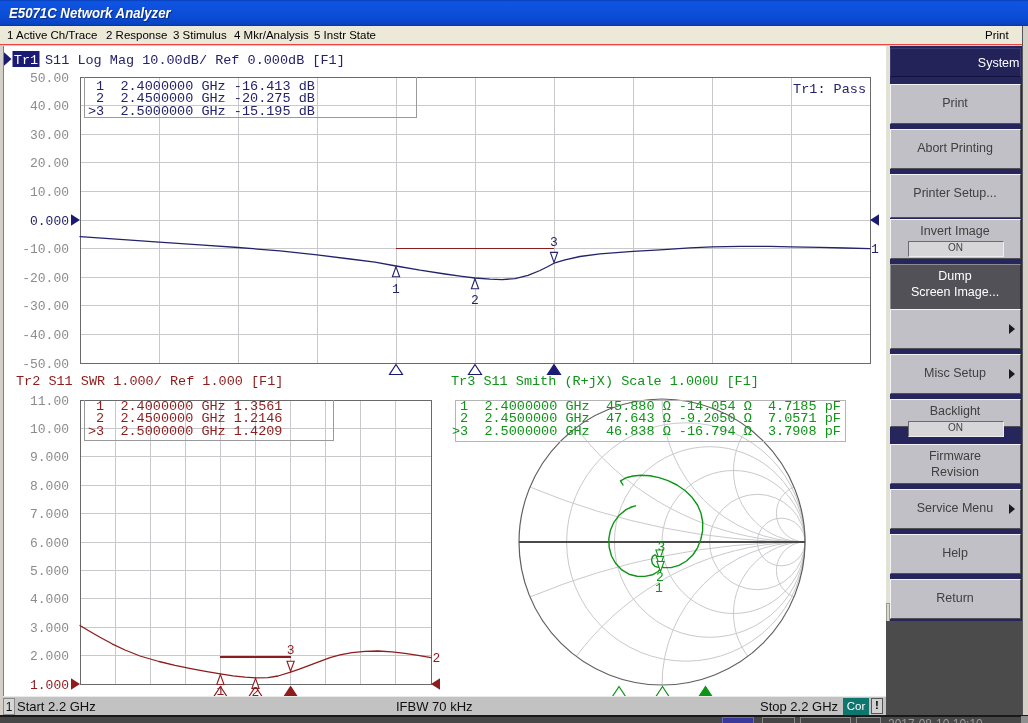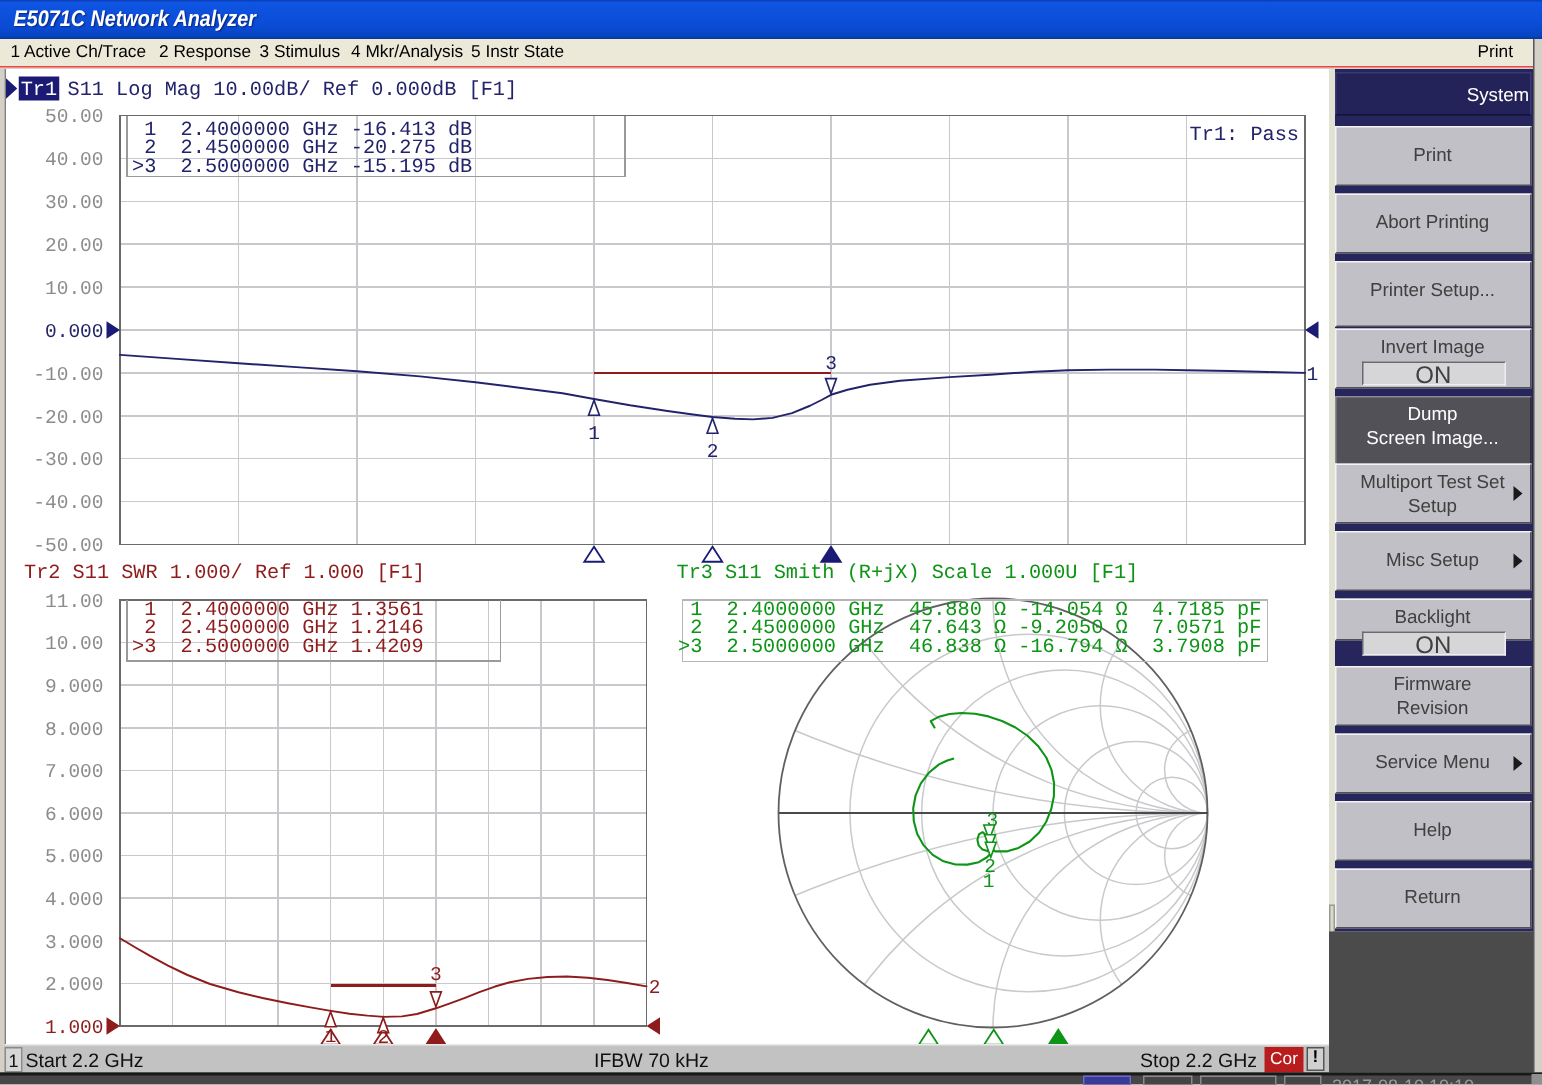--- a/index.html
+++ b/index.html
@@ -4,35 +4,35 @@
 html,body{width:1028px;height:723px;overflow:hidden;background:#d4d0c8;font-family:"Liberation Sans",sans-serif;position:relative}
 #titlebar{position:absolute;left:0;top:0;width:1028px;height:26px;
  background:linear-gradient(to bottom,#0a3cb0 0%,#0f55e4 7%,#0d51dd 30%,#0a4bd4 70%,#0844c0 93%,#063799 100%);font-style:italic;}
 #titlebar span{position:absolute;left:9px;top:3.5px;color:#fff;font-size:15px;font-weight:bold;text-shadow:1px 1px 1px #0a2a80;transform:scaleX(0.88);transform-origin:left center;white-space:nowrap}
 #menubar{position:absolute;left:0;top:26px;width:1028px;height:19px;background:#ece9d8;border-bottom:1px solid #ef4444;font-size:11.5px;color:#000}
 #menubar span{position:absolute;top:3px}
 #display{position:absolute;left:3px;top:46px;width:883px;height:650px;background:#fff;border-left:1px solid #7f7f7f}
 #statusbar{position:absolute;left:3px;top:696px;width:883px;height:18.5px;background:#c2c2c2;border-top:1px solid #e9e9e9;font-size:13px;color:#101010}
 #statusbar .t{position:absolute;top:2px}
 #chbox{position:absolute;left:0px;top:0.5px;width:12px;height:17px;background:#d6d6d6;border:1px solid #8a8a8a;text-align:center;font-size:12px;padding-top:1px}
-#corbox{position:absolute;left:840px;top:1px;width:26px;height:17px;background:#b91c1c;color:#fff;font-size:11.5px;text-align:center;padding-top:1.5px}
+#corbox{position:absolute;left:840px;top:1px;width:26px;height:17px;background:#0f766e;color:#fff;font-size:11.5px;text-align:center;padding-top:1.5px}
 #exbox{position:absolute;left:868px;top:1px;width:12px;height:16px;background:#d0d0d0;border:1px solid #555;color:#000;font-size:11.5px;text-align:center;font-weight:bold}
 #botstrip{position:absolute;left:0;top:714.5px;width:1028px;height:8.5px;background:#474747;border-top:2px solid #191919}
 #sidebar{position:absolute;left:886px;top:46px;width:136px;height:575px;background:#26265c}
 #sbstrip{position:absolute;left:886px;top:46px;width:3.5px;height:576px;background:#e2e2d4}
 #sbdark{position:absolute;left:886px;top:621px;width:136px;height:93.5px;background:#4b4b4b}
 #rightedge{position:absolute;left:1022px;top:26px;width:6px;height:689px;background:#d4d0c8;border-left:1px solid #55555a}
 #system{position:absolute;left:3.5px;top:2px;width:131px;height:29px;background:#23235a;color:#fff;font-size:12.5px;text-align:right;padding-top:7px;border:1px solid #3a3a72;border-bottom-color:#12123a}
 .btn{position:absolute;left:889.5px;width:131px;background:#c0c0c6;color:#404040;font-size:12.5px;text-align:center;
  border-top:1.5px solid #f4f4f6;border-left:1.5px solid #f4f4f6;border-right:1.5px solid #505056;border-bottom:1.5px solid #505056}
 .btn.dark{background:#515157;color:#fff;border-top-color:#8c8c92;border-left-color:#8c8c92;border-right-color:#2e2e33;border-bottom-color:#2e2e33}
 .bl1{margin-top:11px}
 .bl1t{margin-top:3.5px}
 .bl2{margin-top:2.5px;line-height:16.5px}
-.inset{position:absolute;left:17px;top:20.5px;width:96px;height:16px;background:#d6d6d8;border-top:1px solid #6a6a70;border-left:1px solid #6a6a70;border-right:1px solid #eeeef0;border-bottom:1px solid #eeeef0;font-size:16px;padding-top:0.5px}
+.inset{position:absolute;left:17px;top:20.5px;width:96px;height:16px;background:#d6d6d8;border-top:1px solid #6a6a70;border-left:1px solid #6a6a70;border-right:1px solid #eeeef0;border-bottom:1px solid #eeeef0;font-size:10px;padding-top:0.5px}
 .arr{position:absolute;right:5px;top:14px;width:0;height:0;border-left:6px solid #1a1a1a;border-top:5px solid transparent;border-bottom:5px solid transparent}
 .bb{position:absolute;border:1px solid #8a8a8a;background:#454545;overflow:hidden}
 </style></head>
 <body>
 <div id="display"></div>
 <div id="titlebar">
     <span>E5071C Network Analyzer</span>
   </div>
 <div id="menubar">
 <span style="left:7px">1 Active Ch/Trace</span>
@@ -194,21 +194,20 @@
     <div class="bl1">Printer Setup...</div>
   </div>
 <div class="btn" style="top:219px;height:40px">
     <div class="bl1t">Invert Image</div>
     <div class="inset">ON</div>
   </div>
 <div class="btn dark" style="top:264px;height:56px">
     <div class="bl2">Dump<br>Screen Image...</div>
   </div>
 <div class="btn" style="top:309px;height:40px">
-    <div class="bl2">Multiport Test Set<br>Setup</div>
     <div class="arr"></div>
   </div>
 <div class="btn" style="top:354px;height:40px">
     <div class="bl1">Misc Setup</div>
     <div class="arr"></div>
   </div>
 <div class="btn" style="top:399px;height:28px">
     <div class="bl1t">Backlight</div>
     <div class="inset">ON</div>
   </div>

